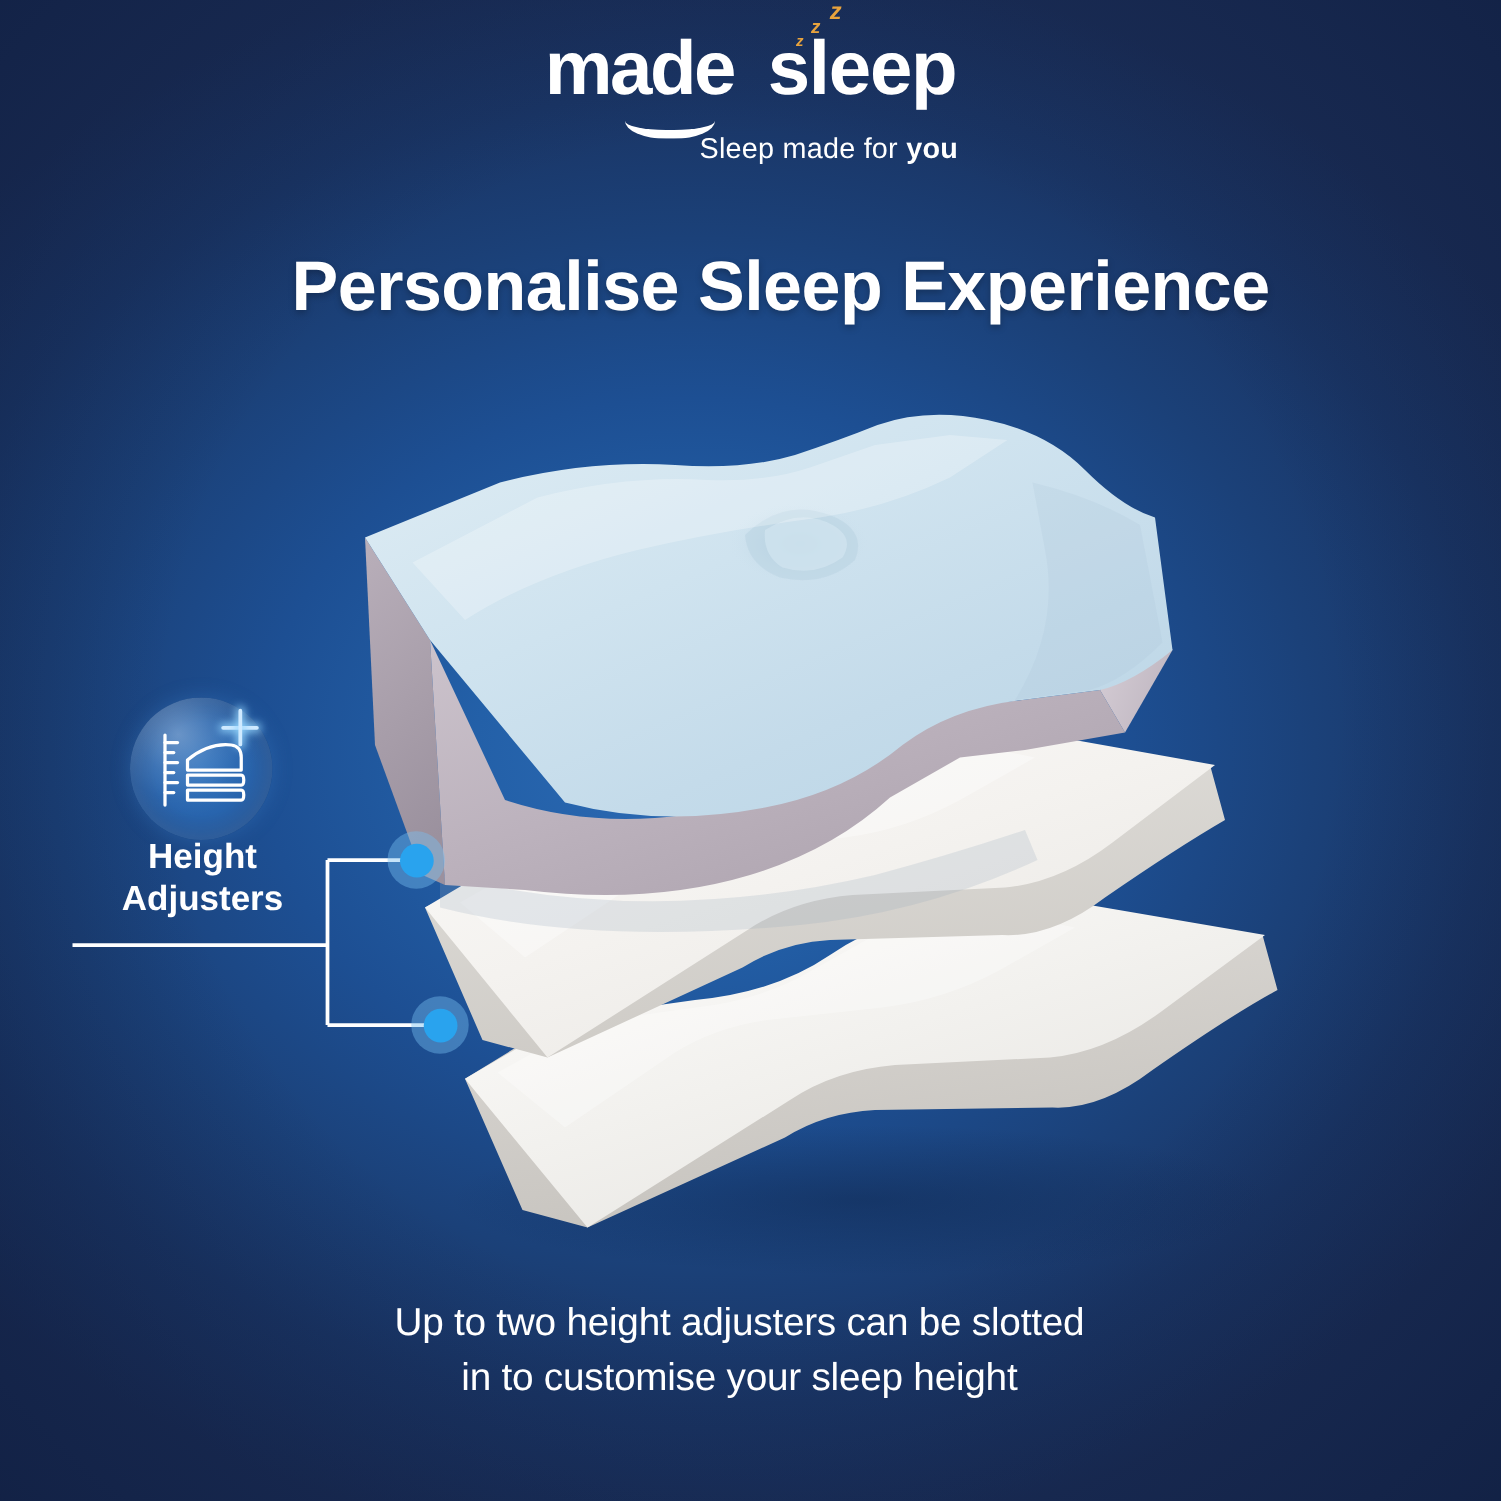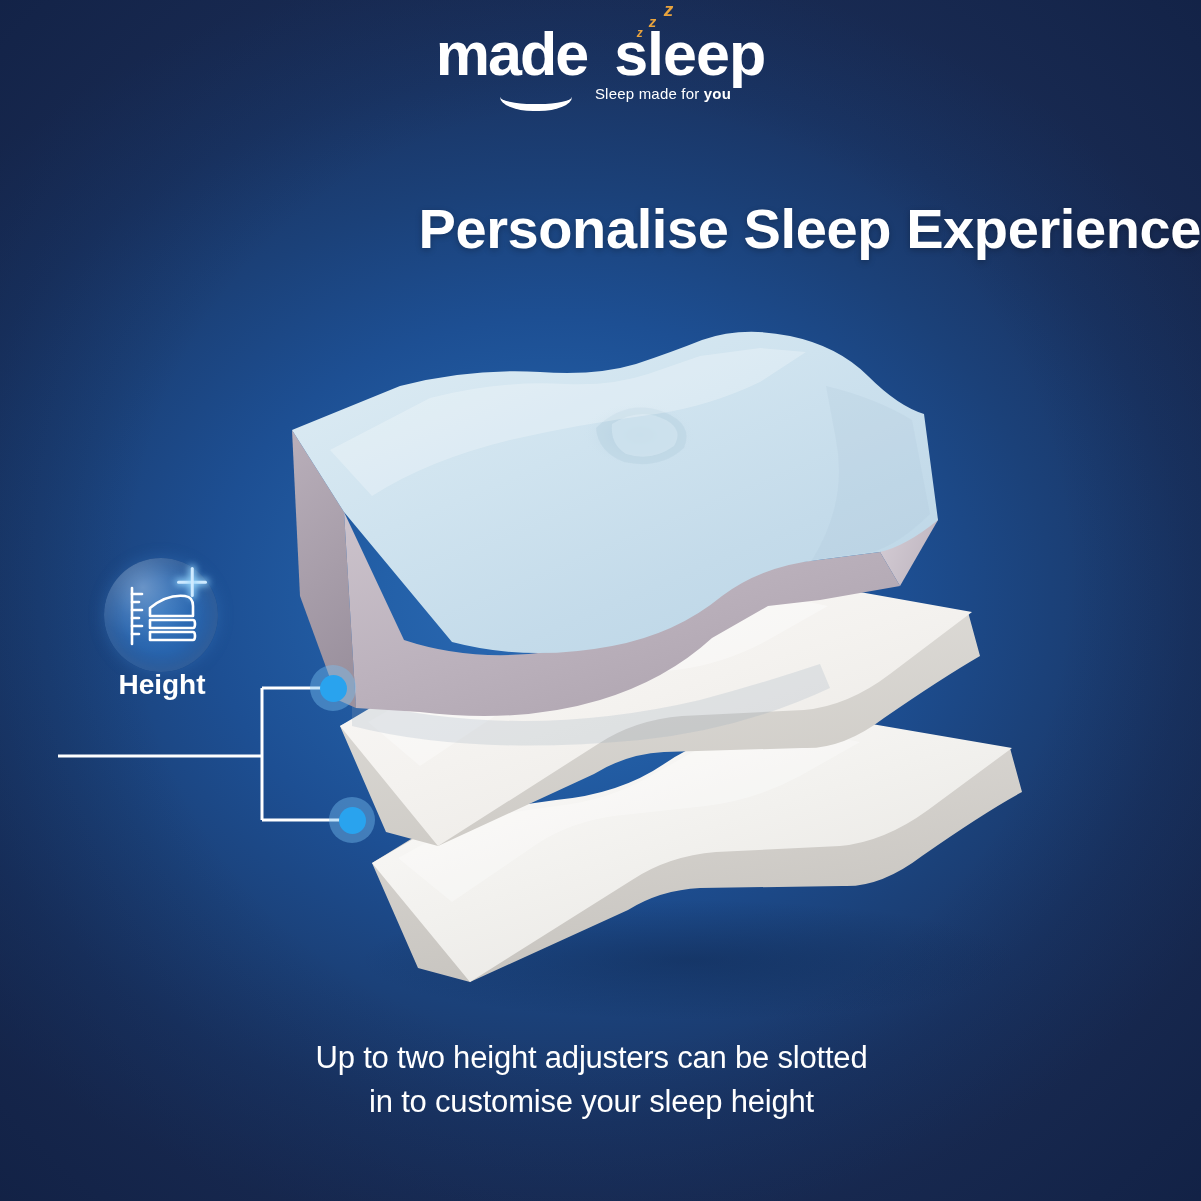--- a/index.html
+++ b/index.html
@@ -58,33 +58,33 @@
     color:#e8a33d;
     font-weight:bold;
     font-style:italic;
     line-height:1;
   }
   .zzz .z1{ font-size:19px; left:30px; top:0px; }
   .zzz .z2{ font-size:15px; left:15px; top:14px; }
   .zzz .z3{ font-size:12px; left:3px; top:27px; }
 
   .logo-tagline{
-    margin-top:0;
-    color:#ffffff;
-    font-size:15px;
+    margin-top:20px;
+    color:#ffffff;
+    font-size:23px;
     letter-spacing:0.2px;
     padding-left:125px;
   }
   .logo-tagline b{ font-weight:bold; }
 
   
   .headline{
     position:absolute;
     left:0; right:0; top:196px;
-    text-align:right;
+    text-align:center;
     color:#ffffff;
     font-size:56px;
     font-weight:bold;
     letter-spacing:-0.4px;
     text-shadow:0 2px 6px rgba(0,0,0,0.25);
     z-index:6;
     padding-left:48px;
   }
 
   
@@ -339,20 +339,21 @@
 
           <path d="M27 26 Q44 12 62 14 Q70 15 70 24 L70 34 L27 34 Z"></path>
           <path d="M27 38 L70 38 Q72 38 72 42 Q72 46 70 46 L27 46 Z"></path>
           <path d="M27 50 L70 50 Q72 50 72 54 Q72 58 70 58 L27 58 Z"></path>
         </g>
       </svg>
     </div>
 
     <div class="callout-label">
       <div>Height</div>
+      <div>Adjusters</div>
     </div>
 
     <svg class="leader" width="1201" height="1201" viewBox="0 0 1201 1201" xmlns="http://www.w3.org/2000/svg">
       <g fill="none" stroke="#ffffff" stroke-width="3">
         <path d="M58 756 H262"></path>
         <path d="M262 688 V820"></path>
         <path d="M262 688 H330"></path>
         <path d="M262 820 H350"></path>
       </g>
     </svg>

